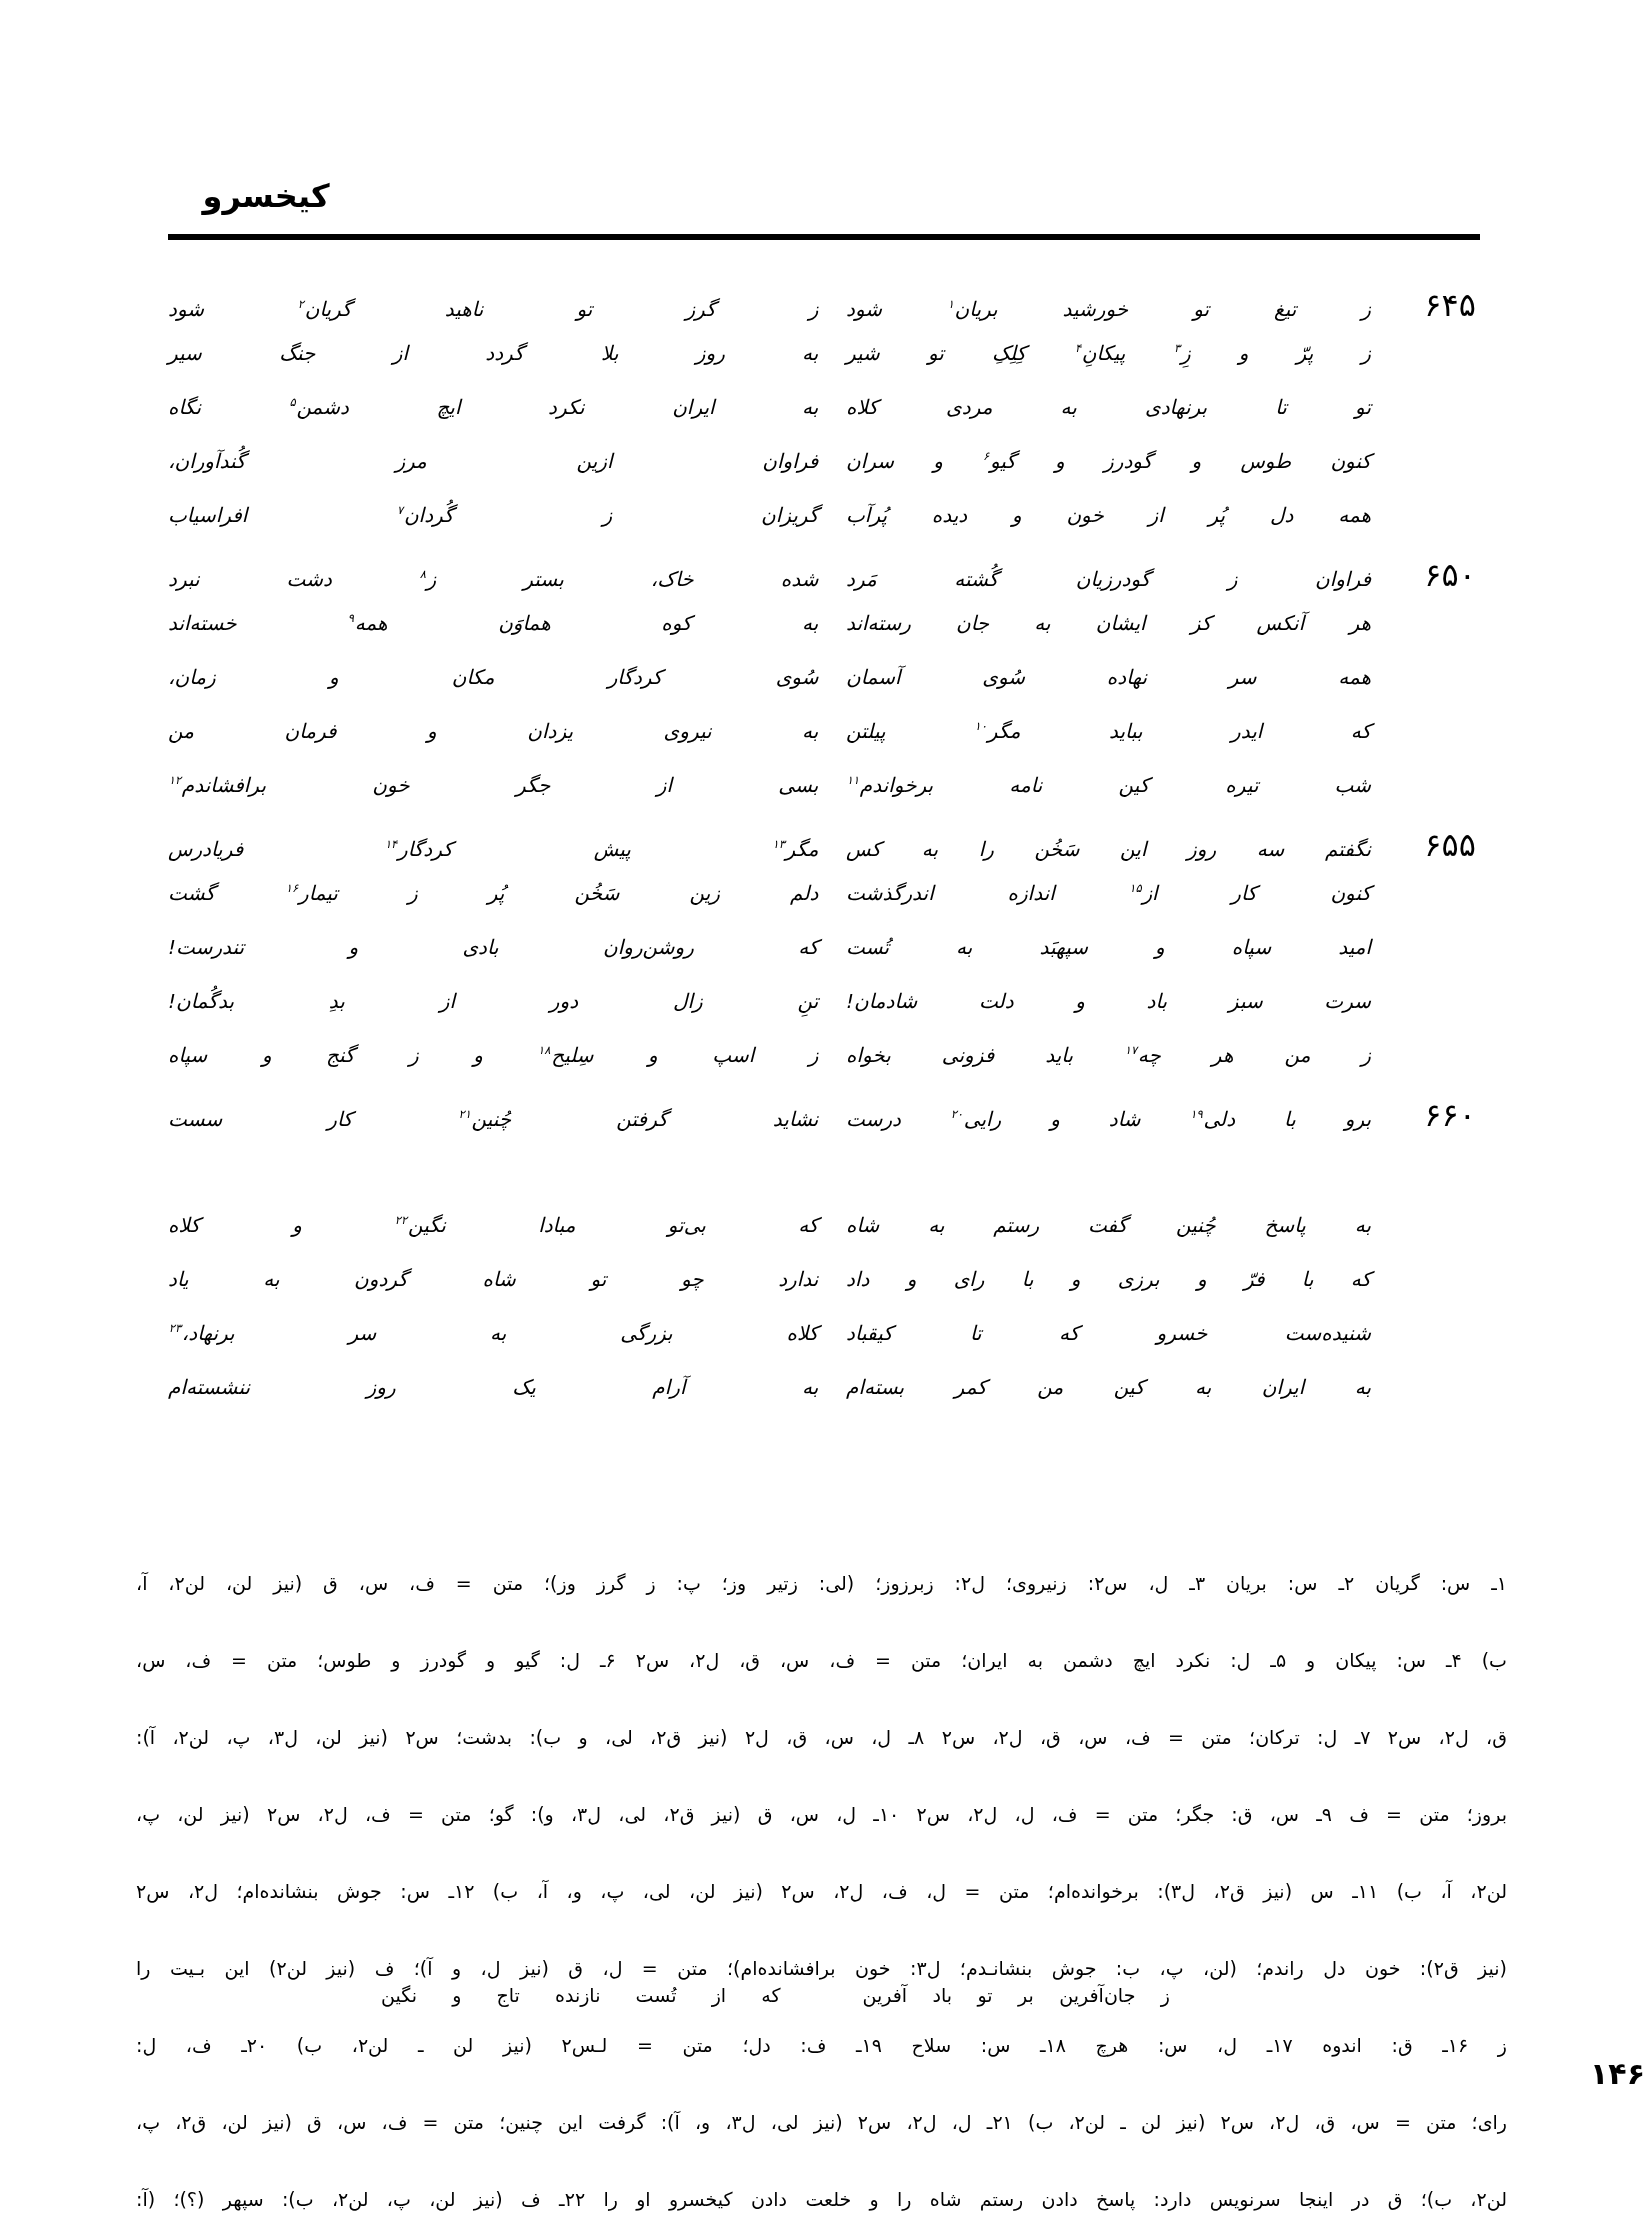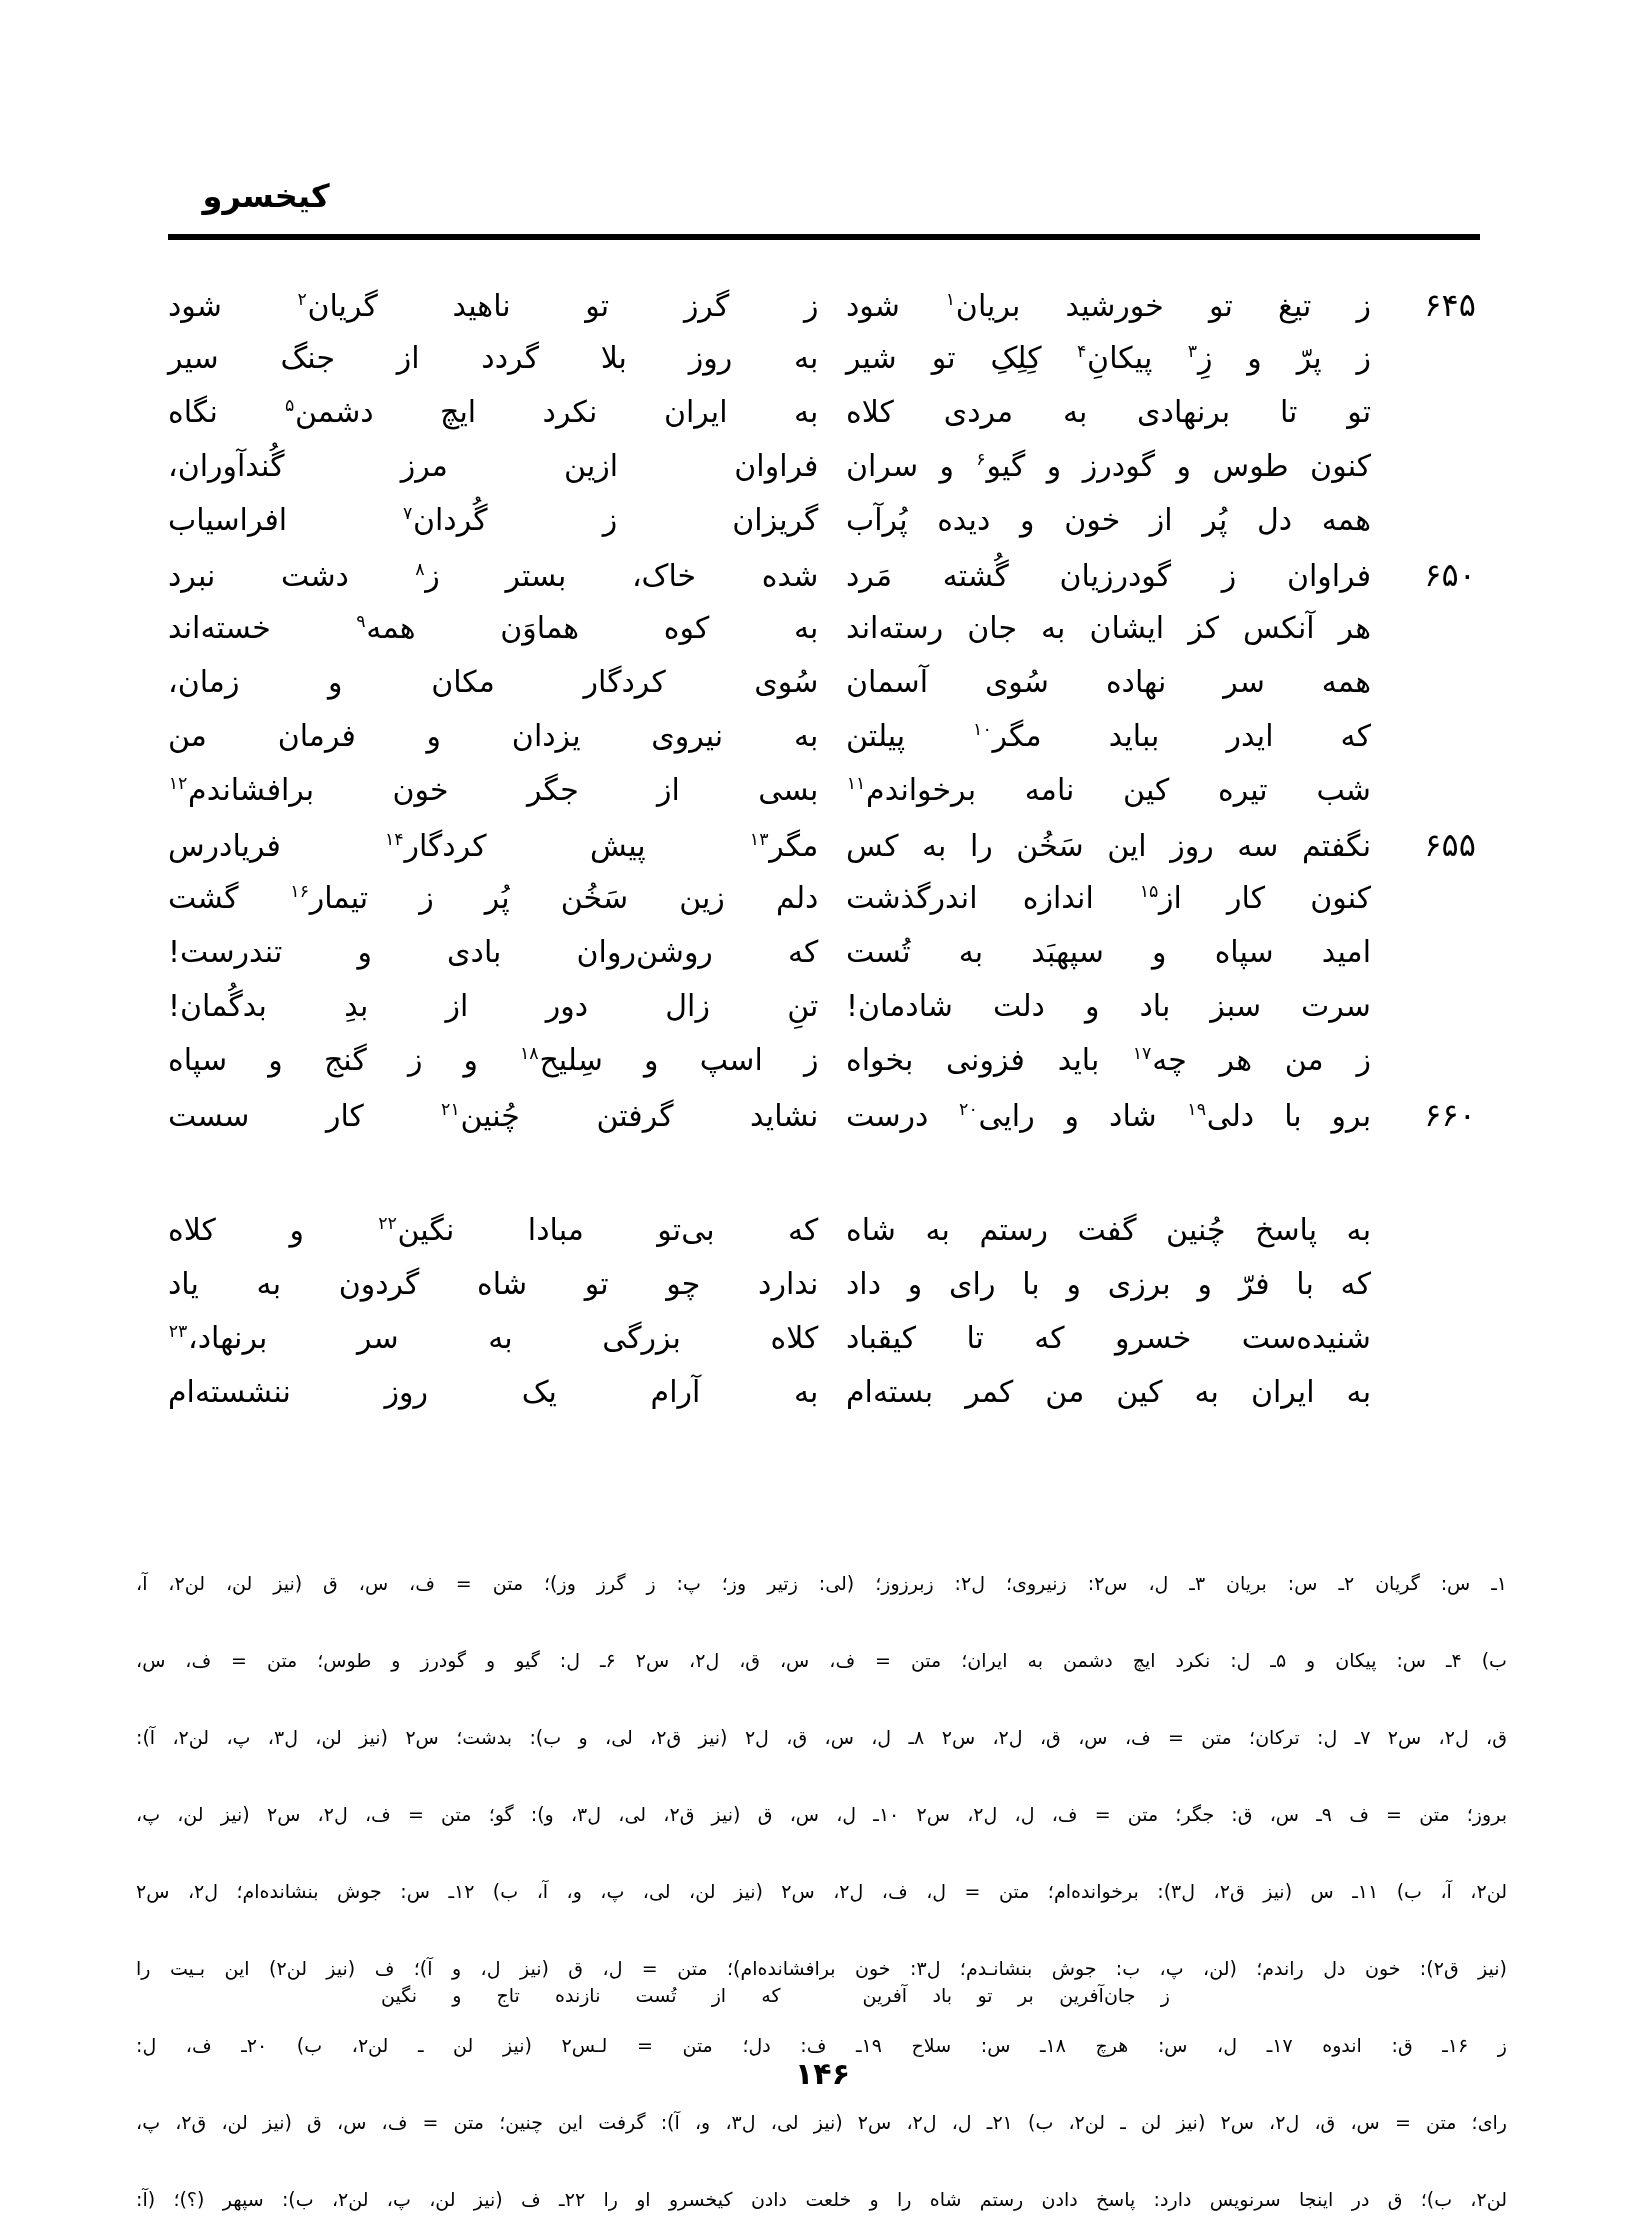--- a/index.html
+++ b/index.html
@@ -70,24 +70,25 @@
     width: 90px;
     flex: 0 0 90px;
     font-size: 32px;
     text-align: right;
     padding-right: 4.1px;
     line-height: 1;
     letter-spacing: 0.7px;
   }
   .hemistich {
     flex: 0 0 auto;
-    font-size: 30px;
+    font-size: 20px;
     line-height: 1;
     white-space: nowrap;
     direction: rtl;
+    font-style: italic;
   }
   .h-right {
     width: 544px;
     padding-right: 19px;
     text-align: justify;
     text-align-last: justify;
   }
   .h-left {
     width: 678px;
     padding-right: 27.6px;
@@ -142,21 +143,20 @@
     white-space: nowrap;
   }
   .added-verse .av-right { padding-right: 337px; padding-left: 41px; }
   .added-verse .av-left  { padding-right: 41px; padding-left: 245px; }
 
   
   .folio {
     position: absolute;
     top: 2056px;
     left: 0; right: 0;
-    text-align: center;
     font-size: 30px;
     font-weight: bold;
     letter-spacing: 1.4px;
   }
 </style>
 </head>
 <body>
 
 <div class="page">
 

